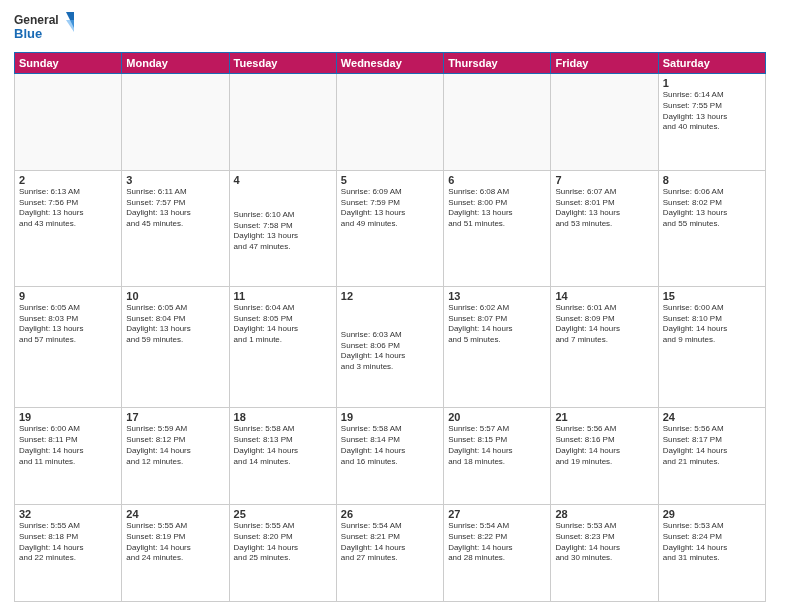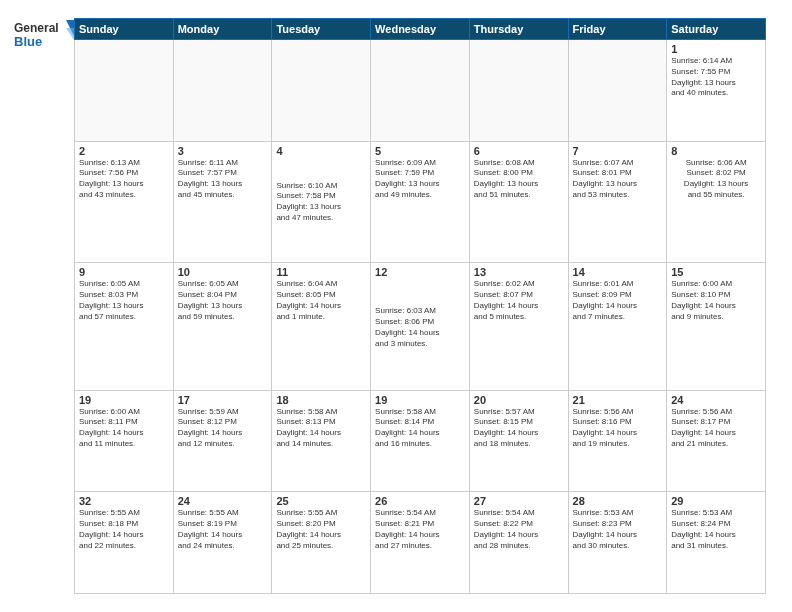--- a/index.html
+++ b/index.html
@@ -6,22 +6,23 @@
     body {
       width: 792px;
       height: 612px;
       font-family: Arial, sans-serif;
       background: #fff;
       overflow: hidden;
     }
     .page {
       width: 780px;
       height: 612px;
-      padding: 18px 14px;
+      padding: 10px 14px;
       display: flex;
+      flex-direction: column;
     }
     .header {
       display: flex;
       justify-content: space-between;
       align-items: flex-start;
       margin-bottom: 6px;
     }
     .logo {
       display: flex;
       align-items: center;
@@ -41,21 +42,21 @@
       color: #555;
     }
     .calendar {
       flex: 1;
       border: 1px solid #ccc;
       border-collapse: collapse;
       width: 100%;
       table-layout: fixed;
     }
     .calendar th {
-      background: #0c4a6e;
+      background: #be185d;
       color: #fff;
       font-size: 11px;
       font-weight: bold;
       padding: 4px 4px;
       text-align: left;
       border: 1px solid #1a6bb5;
     }
     .calendar td {
       border: 1px solid #ccc;
       vertical-align: top;
@@ -162,21 +163,21 @@
           </td>
           <td>
             <span class="day-num">7</span>
             <div class="cell-info" style="white-space: pre-line;">Sunrise: 6:07 AM
 Sunset: 8:01 PM
 Daylight: 13 hours
 and 53 minutes.</div>
           </td>
           <td>
             <span class="day-num">8</span>
-            <div class="cell-info" style="white-space: pre-line; text-align: center;">Sunrise: 6:06 AM
+            <div class="cell-info" style="white-space: pre-line;">Sunrise: 6:06 AM
 Sunset: 8:02 PM
 Daylight: 13 hours
 and 55 minutes.</div>
           </td>
         </tr>
         <tr>
           <td>
             <span class="day-num">9</span>
             <div class="cell-info" style="white-space: pre-line;">Sunrise: 6:05 AM
 Sunset: 8:03 PM

